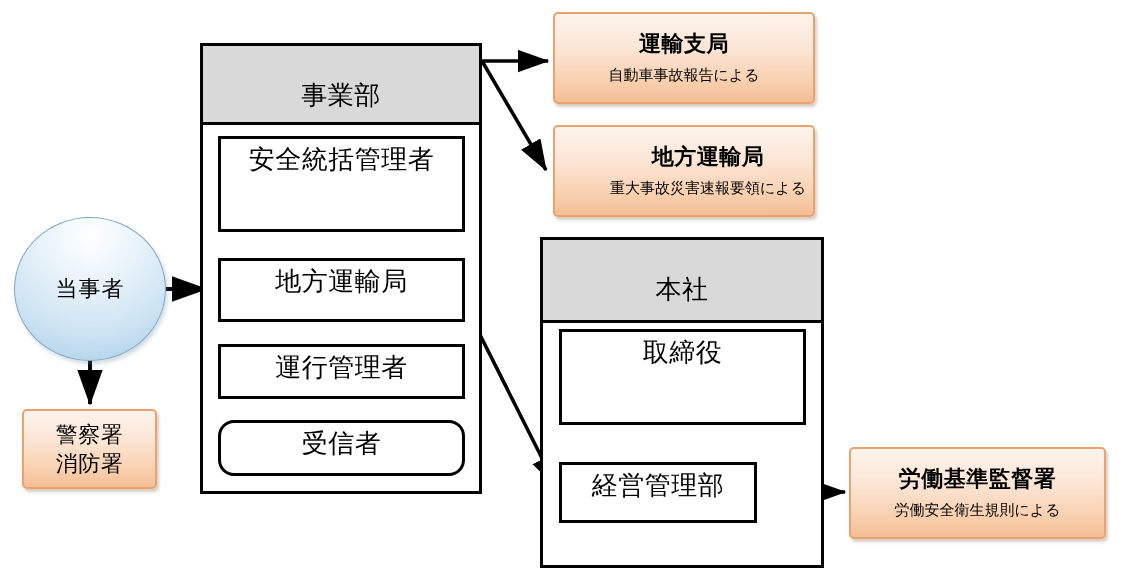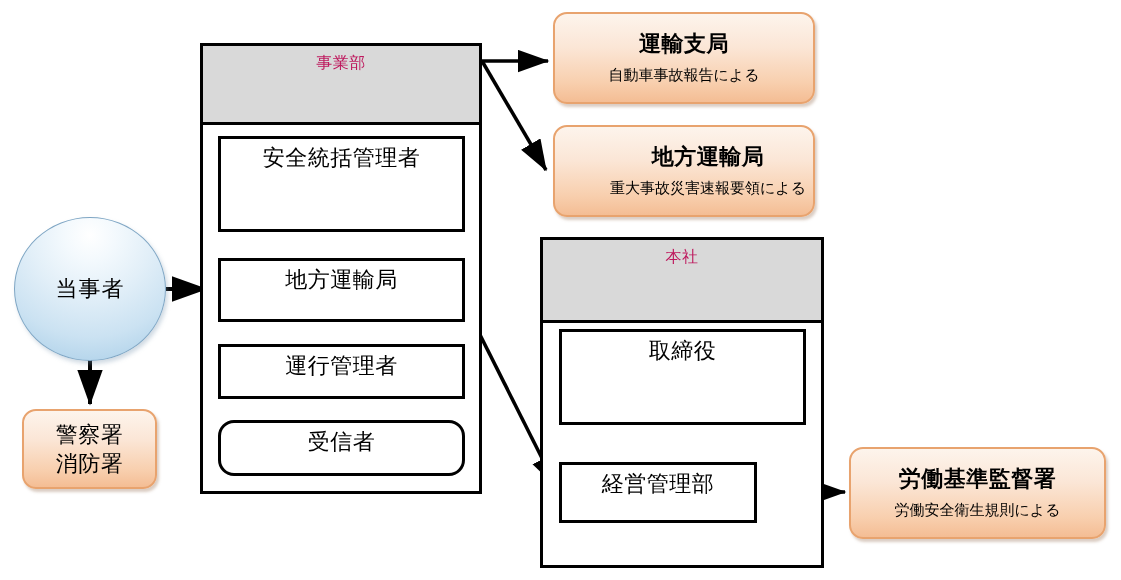--- a/index.html
+++ b/index.html
@@ -28,47 +28,48 @@
   }
   .dept-header {
     background: #d9d9d9;
     border-bottom: 3px solid #000000;
     display: flex;
     justify-content: center;
     align-items: flex-start;
     padding-top: 8px;
   }
   .dept-header-label {
-    font-size: 16px;
+    font-size: 26px;
     line-height: 1.15;
-    color: #be185d;
+    color: #000000;
     letter-spacing: .5px;
+    margin-top: 27px;
   }
 
   
   .role-box {
     border: 3px solid #000000;
     background: #ffffff;
     display: flex;
     justify-content: center;
     align-items: flex-start;
     padding-top: 6px;
   }
   .role-label {
-    font-size: 22px;
+    font-size: 26px;
     line-height: 1.15;
     color: #000;
     letter-spacing: .5px;
     white-space: nowrap;
   }
 
   
   .agency {
     border: 2px solid #e8a36e;
-    border-radius: 14px;
+    border-radius: 5px;
     background: linear-gradient(to bottom,
                 #fdf4ec 0%,
                 #fbe6d6 38%,
                 #f8cfae 78%,
                 #f4bd94 100%);
     box-shadow: 2px 3px 3px rgba(150,110,80,.35);
     display: flex;
     flex-direction: column;
     justify-content: center;
     align-items: center;

